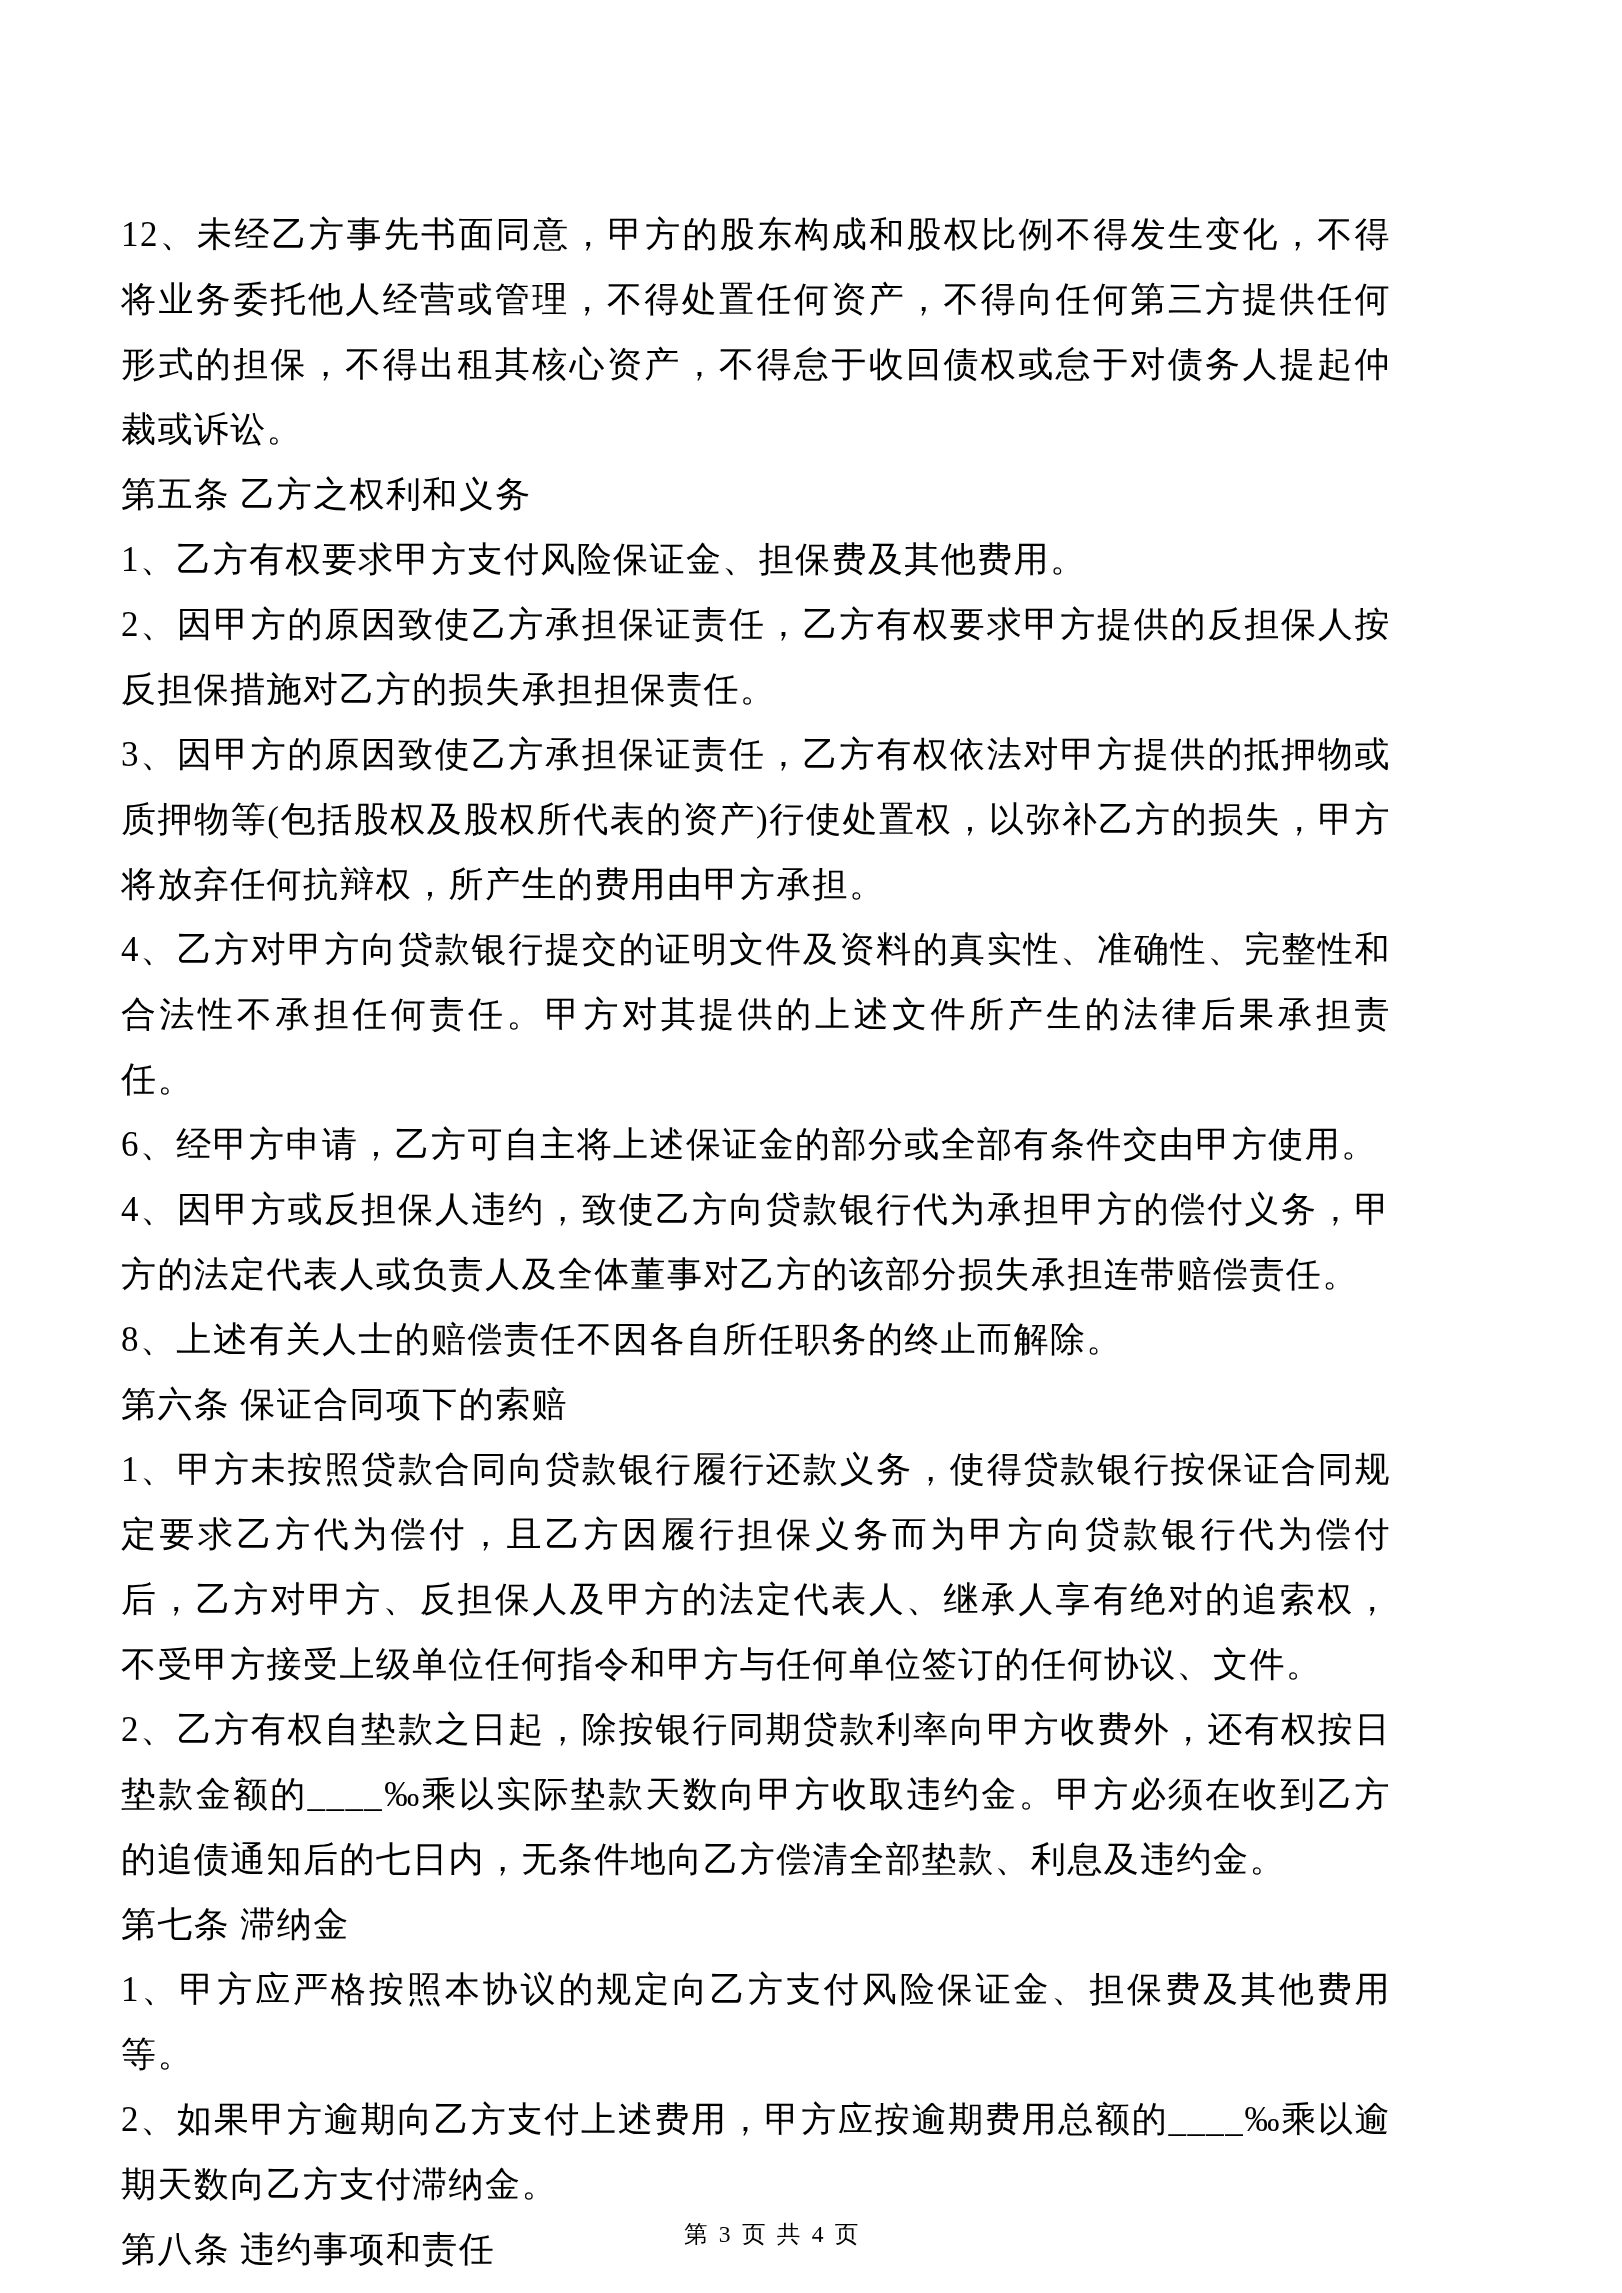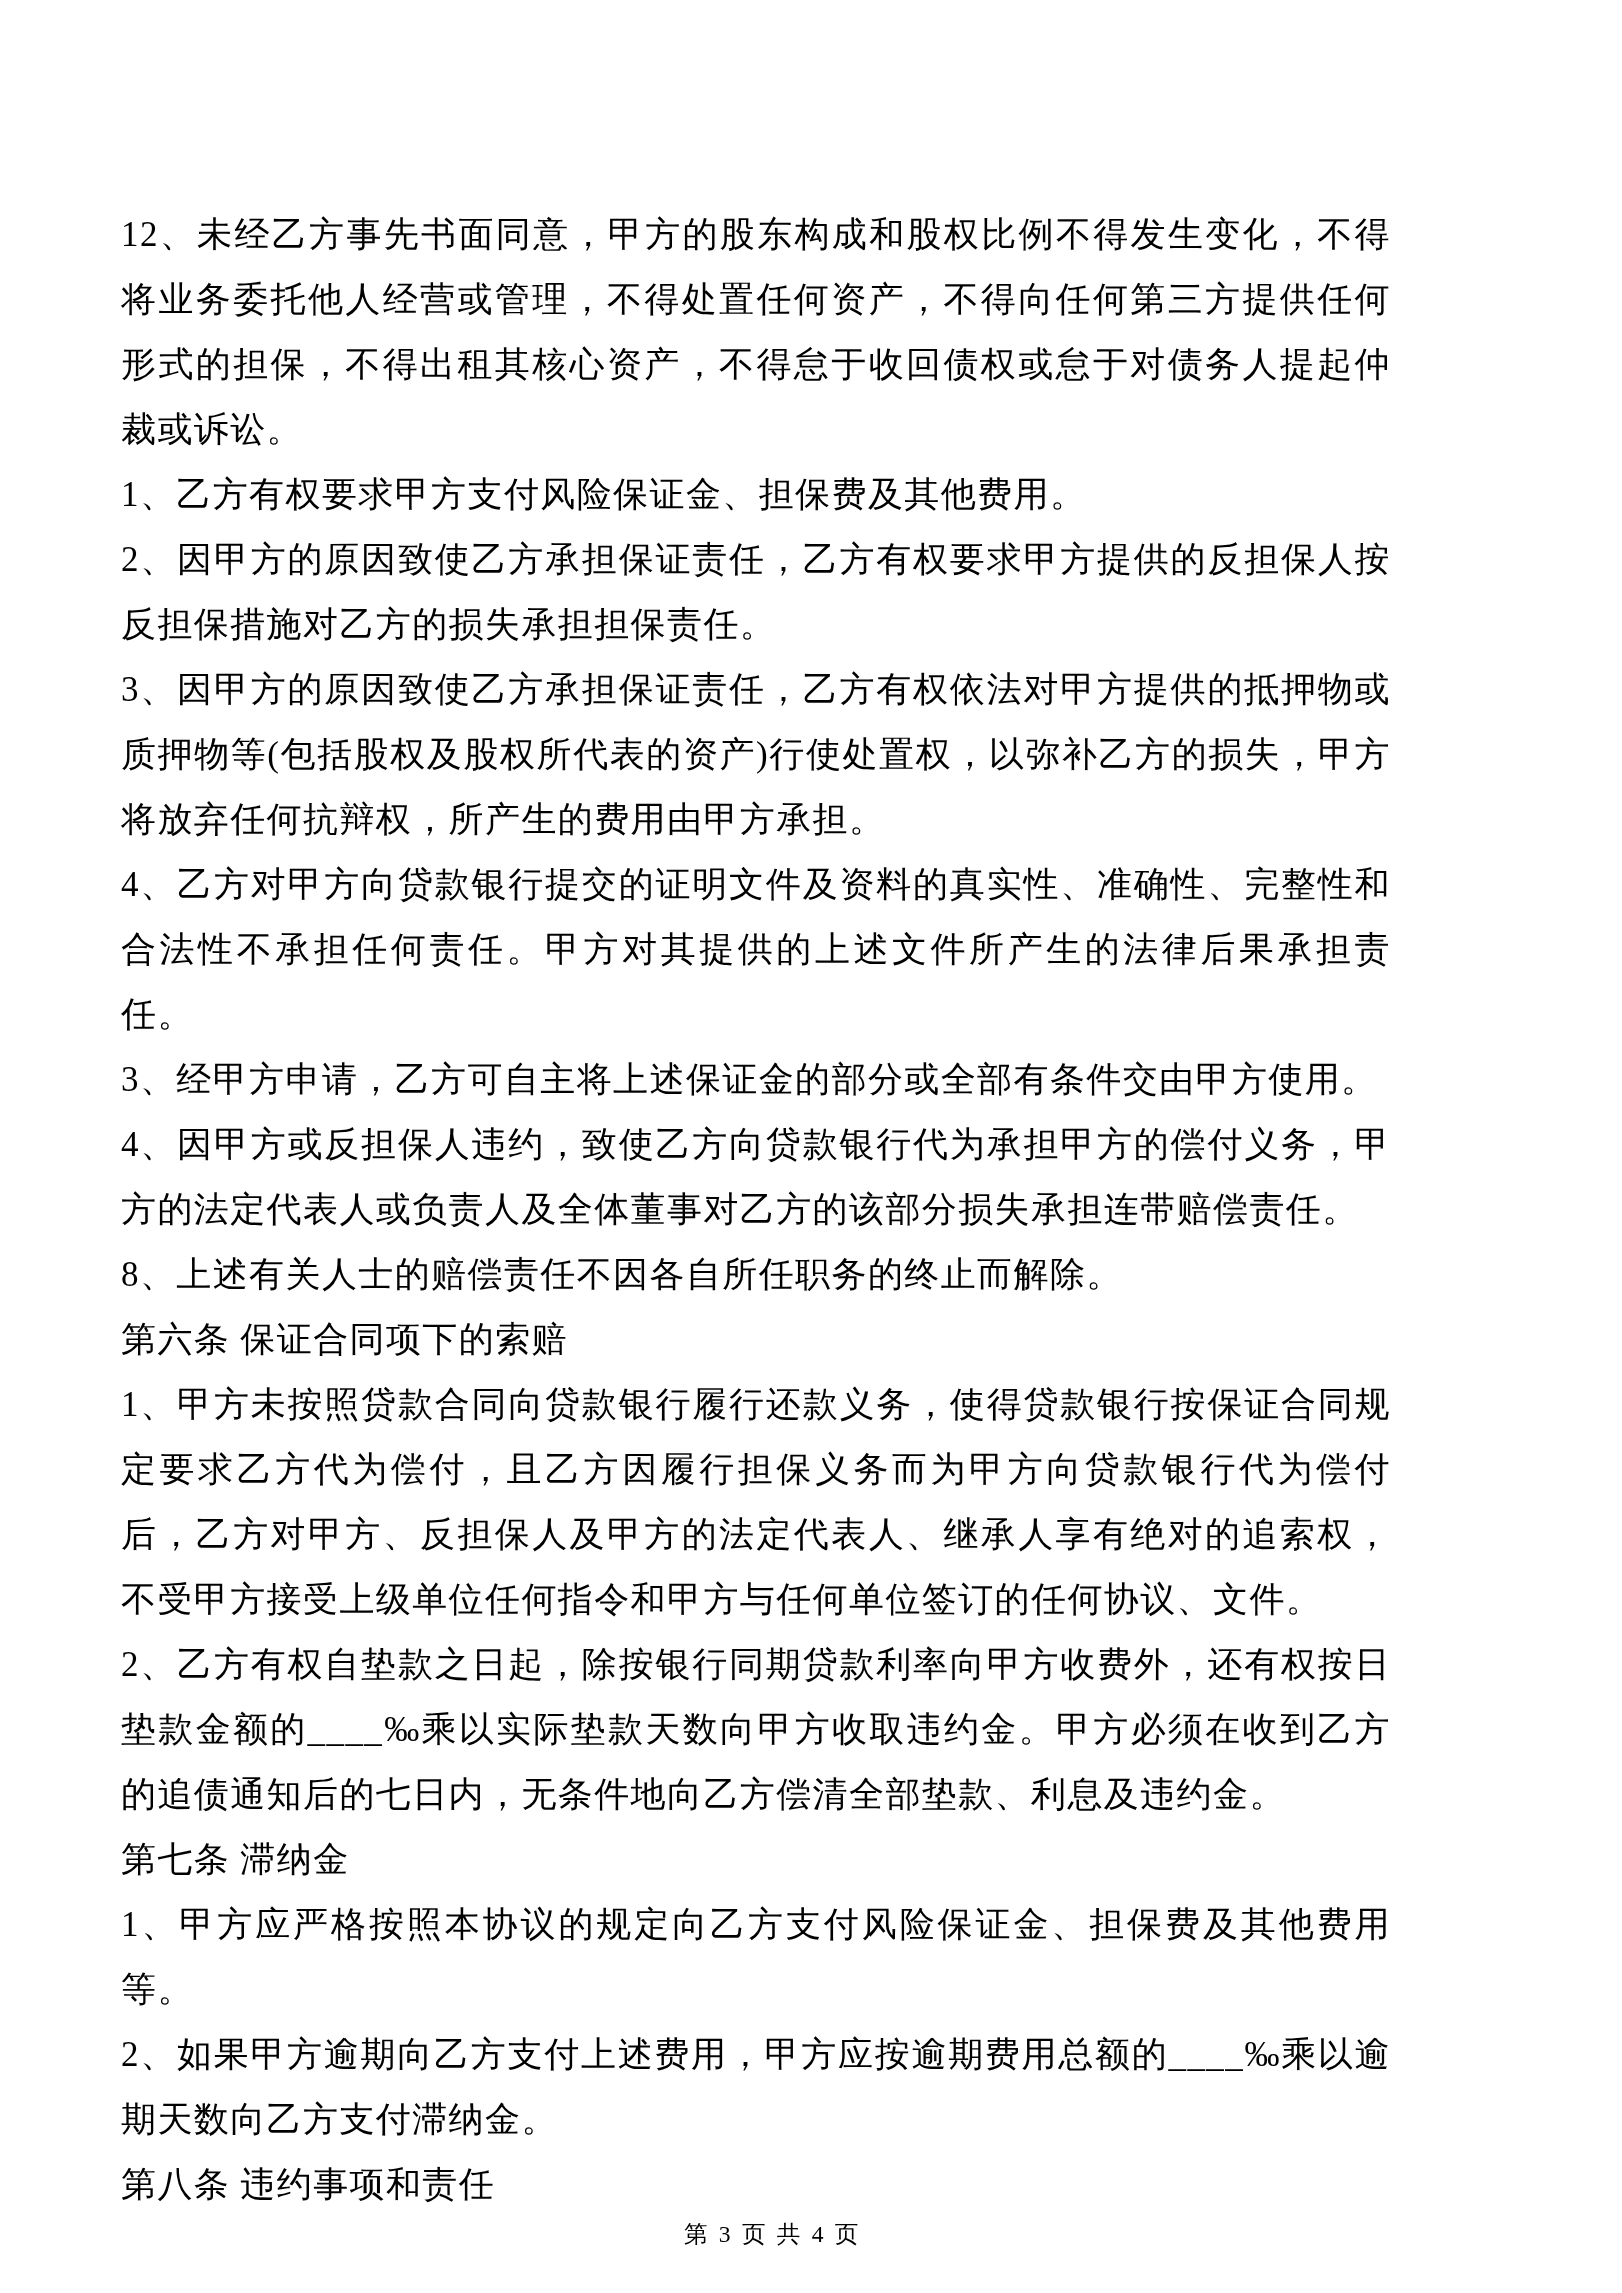--- a/index.html
+++ b/index.html
@@ -45,25 +45,26 @@
     color: #000000;
     margin-left: 18px;
   }
 </style>
 </head>
 <body>
 
 <div class="page">
   <div class="content">
     <p class="para">12、未经乙方事先书面同意，甲方的股东构成和股权比例不得发生变化，不得将业务委托他人经营或管理，不得处置任何资产，不得向任何第三方提供任何形式的担保，不得出租其核心资产，不得怠于收回债权或怠于对债务人提起仲裁或诉讼。</p>
+    <p class="para heading">第五条 乙方之权利和义务</p>
     <p class="para">1、乙方有权要求甲方支付风险保证金、担保费及其他费用。</p>
     <p class="para">2、因甲方的原因致使乙方承担保证责任，乙方有权要求甲方提供的反担保人按反担保措施对乙方的损失承担担保责任。</p>
     <p class="para">3、因甲方的原因致使乙方承担保证责任，乙方有权依法对甲方提供的抵押物或质押物等(包括股权及股权所代表的资产)行使处置权，以弥补乙方的损失，甲方将放弃任何抗辩权，所产生的费用由甲方承担。</p>
     <p class="para">4、乙方对甲方向贷款银行提交的证明文件及资料的真实性、准确性、完整性和合法性不承担任何责任。甲方对其提供的上述文件所产生的法律后果承担责任。</p>
-    <p class="para">3、经甲方申请，乙方可自主将上述保证金的部分或全部有条件交由甲方使用。</p>
+    <p class="para">6、经甲方申请，乙方可自主将上述保证金的部分或全部有条件交由甲方使用。</p>
     <p class="para">4、因甲方或反担保人违约，致使乙方向贷款银行代为承担甲方的偿付义务，甲方的法定代表人或负责人及全体董事对乙方的该部分损失承担连带赔偿责任。</p>
     <p class="para">8、上述有关人士的赔偿责任不因各自所任职务的终止而解除。</p>
     <p class="para heading">第六条 保证合同项下的索赔</p>
     <p class="para">1、甲方未按照贷款合同向贷款银行履行还款义务，使得贷款银行按保证合同规定要求乙方代为偿付，且乙方因履行担保义务而为甲方向贷款银行代为偿付后，乙方对甲方、反担保人及甲方的法定代表人、继承人享有绝对的追索权，不受甲方接受上级单位任何指令和甲方与任何单位签订的任何协议、文件。</p>
     <p class="para">2、乙方有权自垫款之日起，除按银行同期贷款利率向甲方收费外，还有权按日垫款金额的____‰乘以实际垫款天数向甲方收取违约金。甲方必须在收到乙方的追债通知后的七日内，无条件地向乙方偿清全部垫款、利息及违约金。</p>
     <p class="para heading">第七条 滞纳金</p>
     <p class="para">1、甲方应严格按照本协议的规定向乙方支付风险保证金、担保费及其他费用等。</p>
     <p class="para">2、如果甲方逾期向乙方支付上述费用，甲方应按逾期费用总额的____‰乘以逾期天数向乙方支付滞纳金。</p>
     <p class="para heading">第八条 违约事项和责任</p>
   </div>

